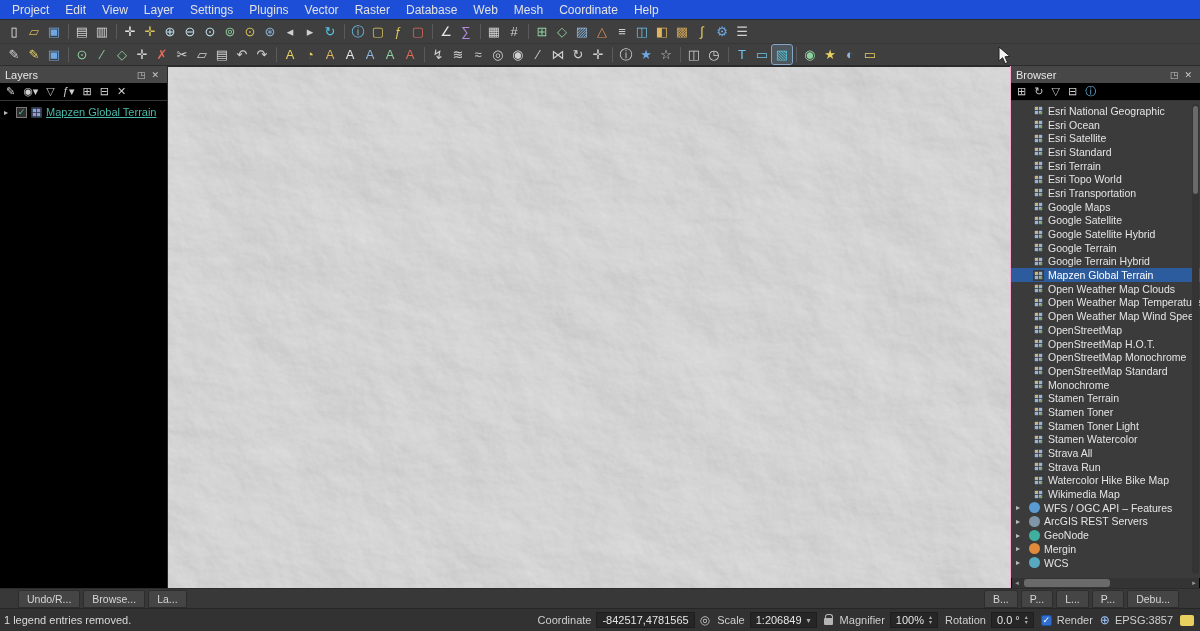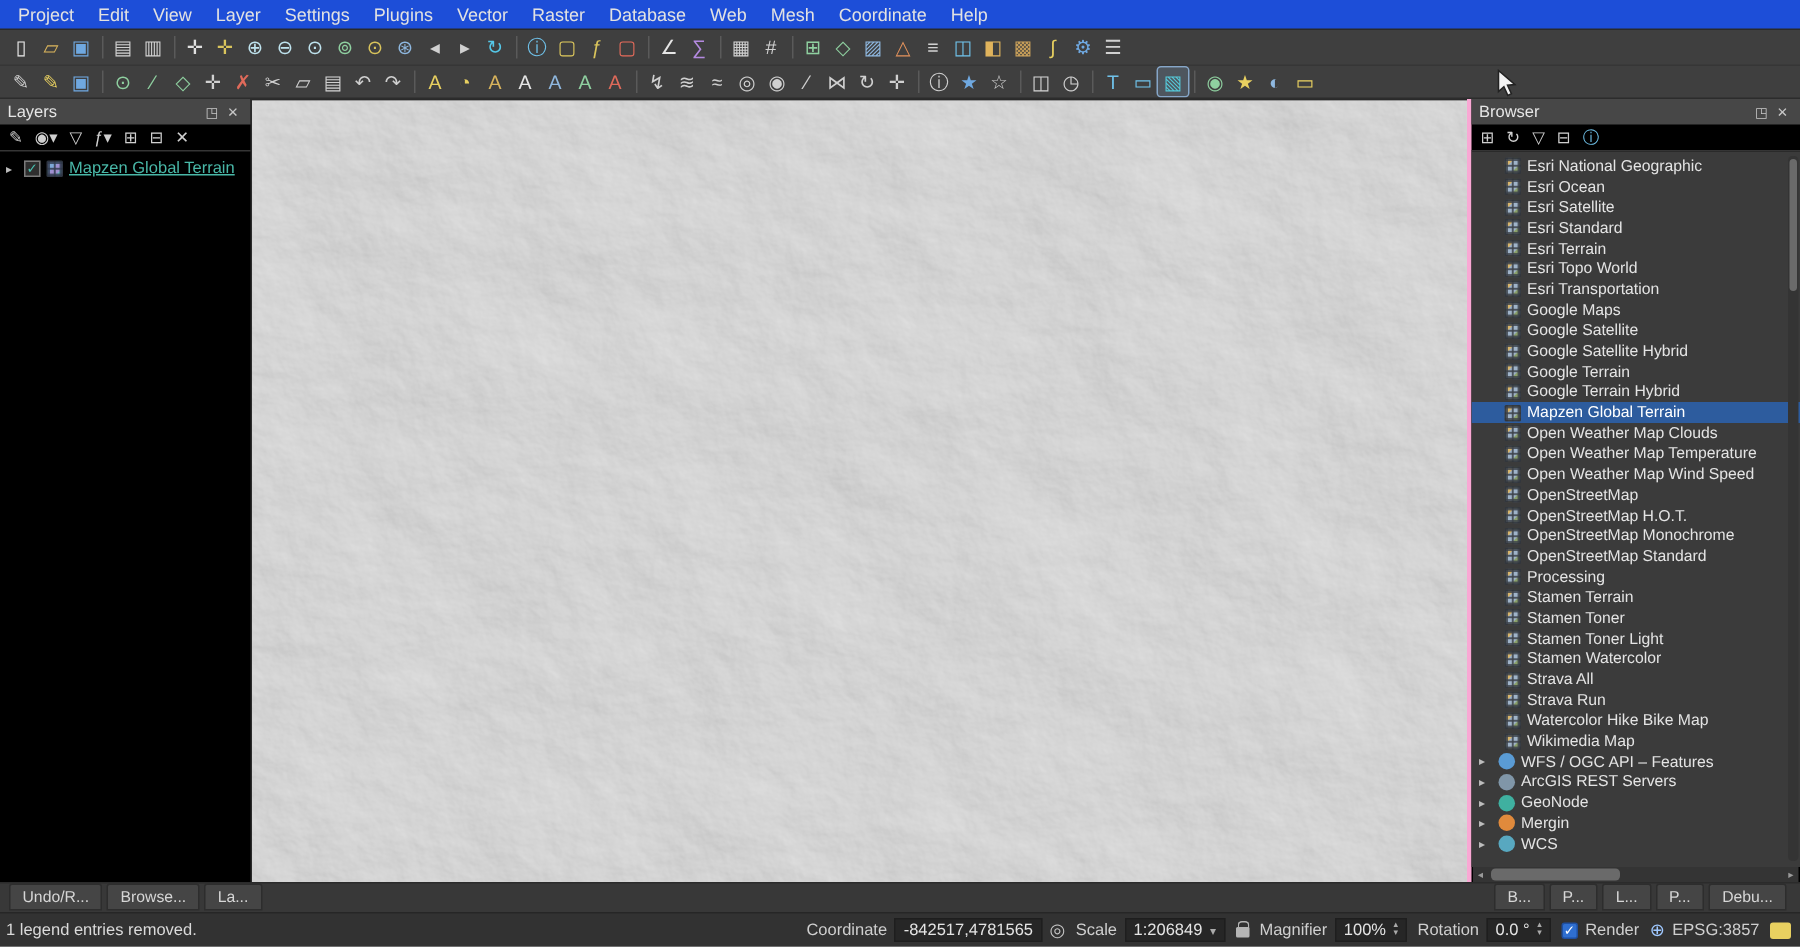--- a/index.html
+++ b/index.html
@@ -17,21 +17,21 @@
   .ticon{width:20px;height:19px;display:flex;align-items:center;justify-content:center;font-size:13px;border-radius:2px;flex:none}
   .ticon .g{pointer-events:none}
   .ticon.sep{width:8px;position:relative}
   .ticon.sep::after{content:"";position:absolute;left:4px;top:2px;bottom:2px;width:1px;background:#5a5a5a}
   .ticon.hover{background:#4e565e;outline:1px solid #86a6c8}
 
   
   .main{display:flex;height:522px}
   .side-panel{background:#000000;display:flex;flex-direction:column}
   .layers-panel{width:168px;border-right:1px solid #2b2b2b}
-  .browser-panel{width:222px;border-left:3px solid #f9a8d4;position:relative}
+  .browser-panel{width:190px;border-left:1px solid #f9a8d4;position:relative}
   .panel-header{height:17px;display:flex;align-items:center;padding:0 5px;font-size:11px;background:#474747;color:#e6e6e6;flex:none}
   .panel-header .sp{flex:1}
   .phbtn{font-size:9px;color:#c8c8c8;padding:0 3px}
   .panel-toolbar{height:18px;display:flex;align-items:center;gap:2px;padding:0 3px;border-bottom:1px solid #353535;flex:none}
   .pticon{font-size:11px;color:#cfcfcf;padding:1px 3px;white-space:nowrap}
 
   
   .layers-tree{flex:1;padding-top:3px}
   .lrow{display:flex;align-items:center;gap:4px;padding:2px 4px;font-size:11px;white-space:nowrap}
   .expander{font-size:8px;color:#bdbdbd;width:8px}
@@ -69,21 +69,21 @@
   .hscroll{height:10px;margin:0 1px;background:#343434;display:flex;align-items:center;position:relative;flex:none}
   .hscroll .harrow{width:10px;font-size:7px;color:#9a9a9a;text-align:center}
   .hscroll .track{flex:1;position:relative;height:100%}
   .hscroll .thumb{position:absolute;left:2px;top:1px;height:8px;width:86px;background:#6a6a6a;border-radius:3px}
 
   
   .map-canvas{flex:1;position:relative;overflow:hidden;background:#c6c6c6;border-top:1px solid #2a2a2a}
   .map-canvas svg{display:block;width:100%;height:100%}
 
   
-  .tabsrow{height:20px;background:#383838;display:flex;align-items:flex-start;padding:0 6px;border-top:1px solid #2b2b2b;font-size:10.5px}
+  .tabsrow{height:20px;background:#383838;display:flex;align-items:center;padding:0 18px;border-top:1px solid #2b2b2b;font-size:10.5px}
   .tab{padding:2px 8px;background:#454545;border:1px solid #2d2d2d;margin-right:3px;color:#d6d6d6;border-radius:2px 2px 0 0;white-space:nowrap}
   .tabspacer{flex:1}
 
   
   .statusbar{height:23px;background:#323232;display:flex;align-items:center;font-size:11px;gap:7px;padding-right:6px;border-top:1px solid #262626}
   .locator{width:176px;height:100%;background:#262626;display:flex;align-items:center;gap:6px;padding:0 7px;color:#8f8f8f;flex:none;border-right:1px solid #3b3b3b}
   .statusmsg{color:#dadada;margin-left:4px;white-space:nowrap}
   .sb-label{color:#cfcfcf;white-space:nowrap}
   .sb-box{background:#262626;border:1px solid #1e1e1e;padding:0 5px;color:#e4e4e4;height:16px;display:flex;align-items:center;gap:5px;white-space:nowrap}
   .sb-group{display:flex;align-items:center;gap:5px}
@@ -680,21 +680,21 @@
 
         <div class="brow">
 
           <span class="tree-ic ic-xyz"></span>
           <span>OpenStreetMap Standard</span>
         </div>
 
         <div class="brow">
 
           <span class="tree-ic ic-xyz"></span>
-          <span>Processing</span>
+          <span>Monochrome</span>
         </div>
 
         <div class="brow">
 
           <span class="tree-ic ic-xyz"></span>
           <span>Stamen Terrain</span>
         </div>
 
         <div class="brow">
 

